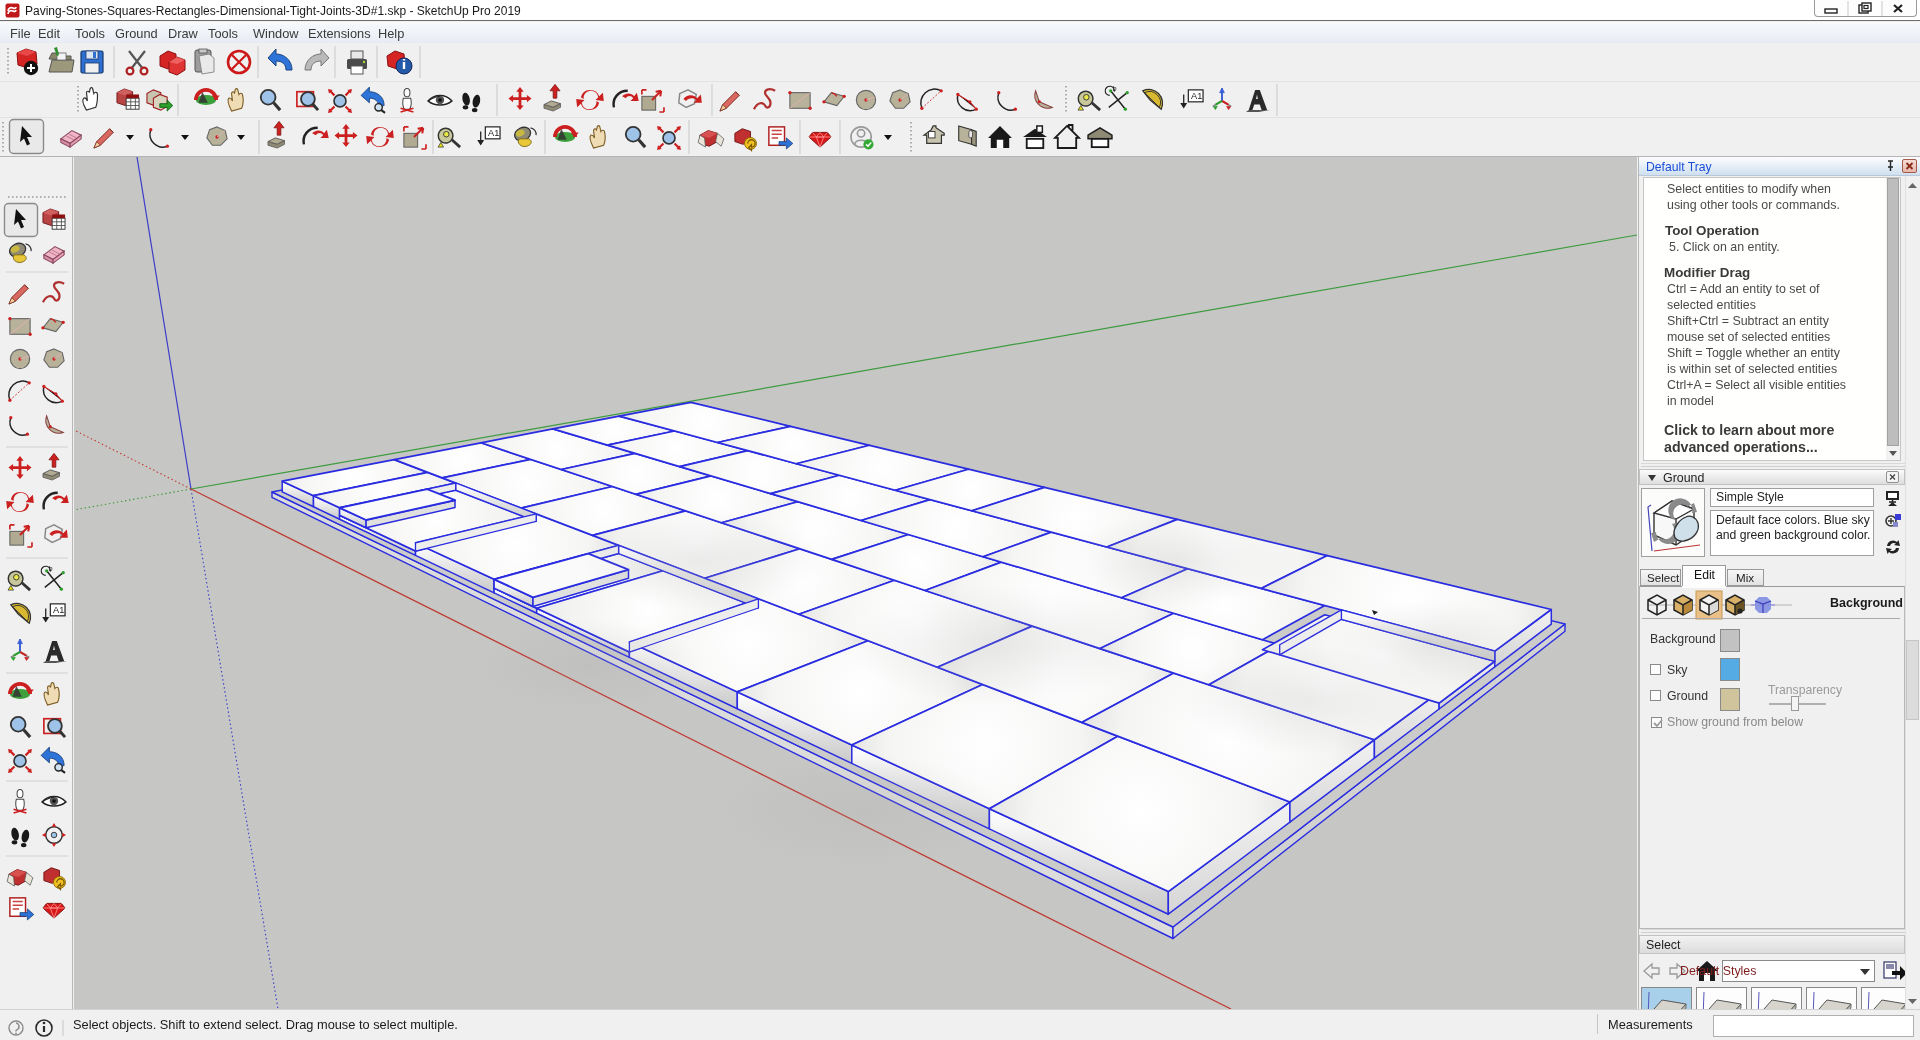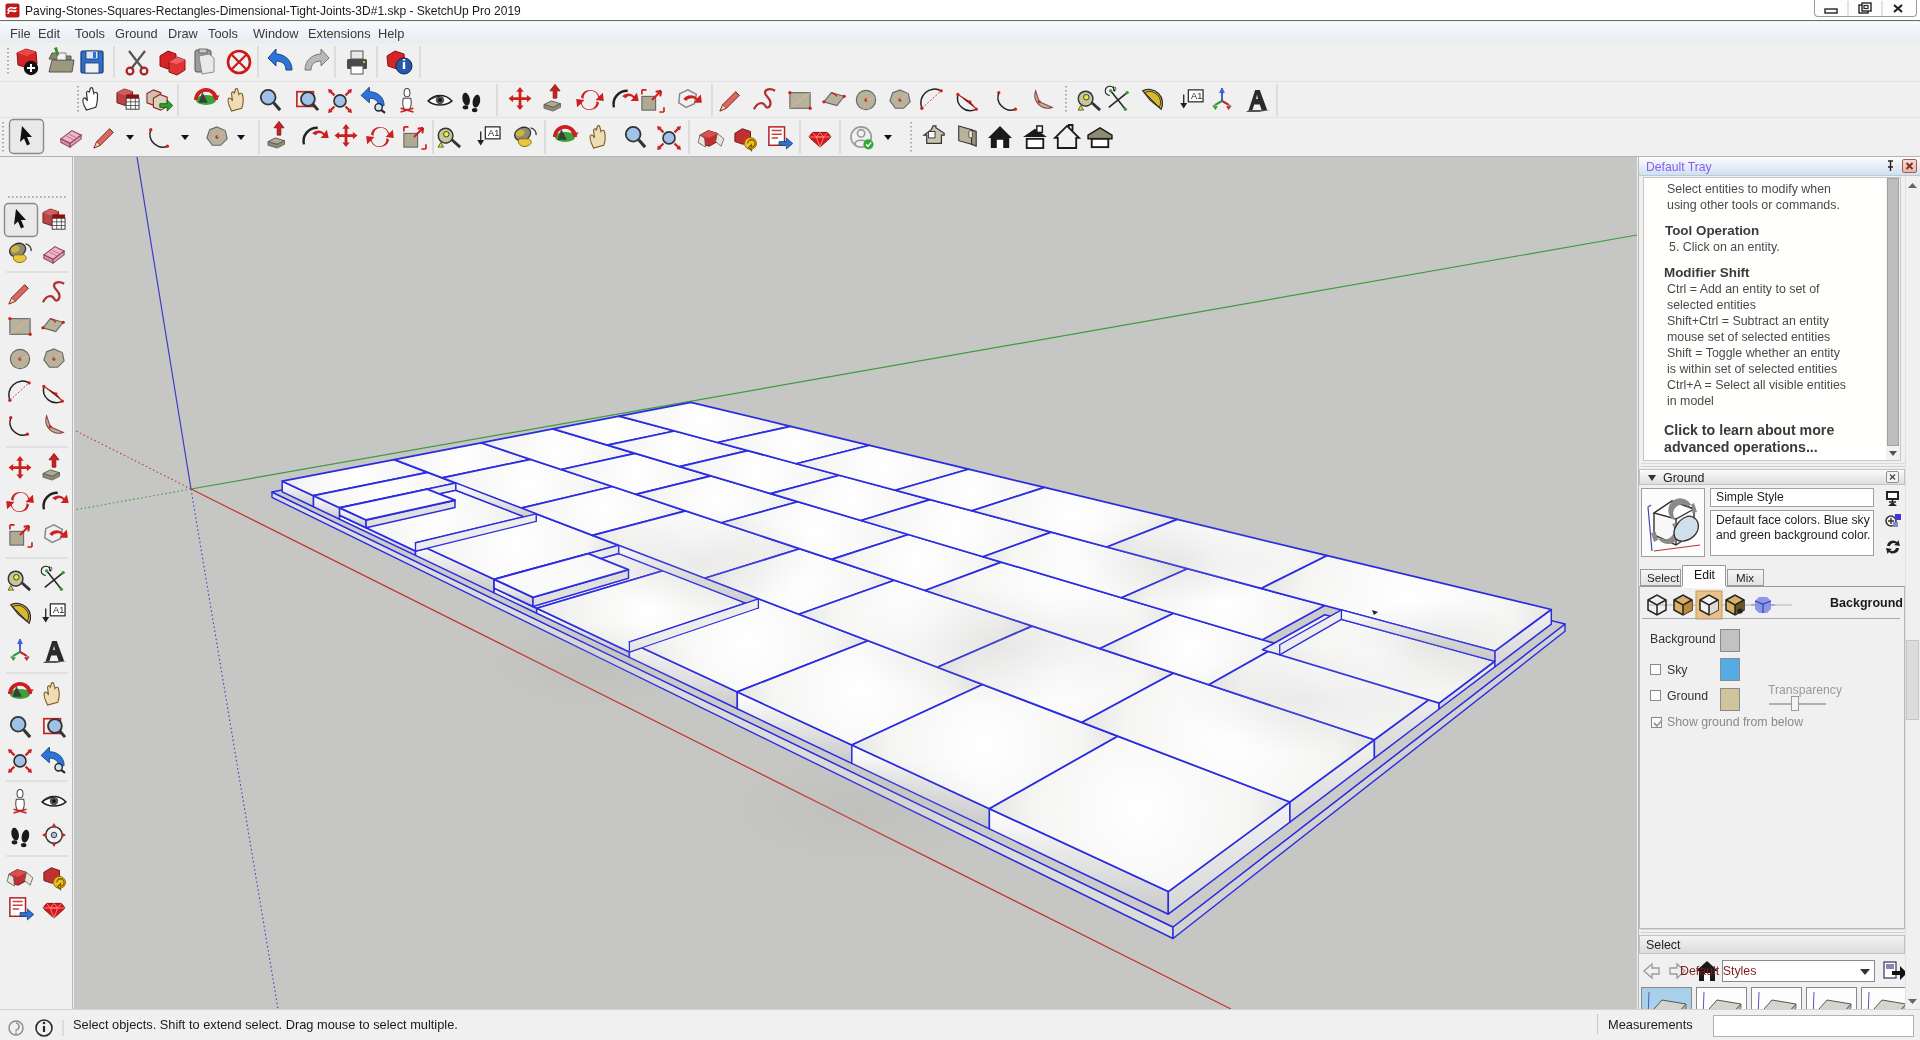--- a/index.html
+++ b/index.html
@@ -986,34 +986,34 @@
       <ellipse cx="860" cy="810" rx="140" ry="55" fill="url(#sh3)"></ellipse>
       <ellipse cx="1430" cy="645" rx="100" ry="45" fill="url(#sh4)"></ellipse>
       <ellipse cx="590" cy="665" rx="110" ry="45" fill="url(#sh5)"></ellipse>
       <ellipse cx="1180" cy="560" rx="120" ry="45" fill="url(#sh6)"></ellipse>
       <path d="M1372,610 l6,2 -4,3 z" fill="#222"></path>
     </g>
   </svg>
 
 <div style="position:absolute;left:1638px;top:157px;width:282px;height:852px;background:#f0f0f0;border-left:1px solid #b8b8b8"></div>
 <div style="position:absolute;left:1639px;top:157px;width:281px;height:19px;background:linear-gradient(#fdfdfe,#cfe0f0);border-bottom:1px solid #b9c9da"></div>
-<div style="position:absolute;left:1646px;top:159.5px;font:normal 12.2px 'Liberation Sans',sans-serif;color:#8b5cf6;white-space:nowrap">Default Tray</div>
+<div style="position:absolute;left:1646px;top:159.5px;font:normal 12.2px 'Liberation Sans',sans-serif;color:#1d4ed8;white-space:nowrap">Default Tray</div>
 <svg style="position:absolute;left:1884px;top:159px" width="14" height="14">
     <path d="M4,2 h5 M6.5,2 v6 M4,8 h5 M6.5,8 v4" stroke="#222" stroke-width="1.4" fill="none"></path>
   </svg>
 <div style="position:absolute;left:1902px;top:159px;width:15px;height:14px;background:linear-gradient(#f6dcd6,#e8b6aa);border:1px solid #a85a4a;border-radius:2px"></div>
 <svg style="position:absolute;left:1902px;top:159px" width="15" height="14">
     <path d="M4.5,4 l6,6 M10.5,4 l-6,6" stroke="#8a2a1a" stroke-width="1.8"></path>
   </svg>
 <div style="position:absolute;left:1643px;top:177px;width:258px;height:284px;background:#fffffe;border:1px solid #c6c6c6"></div>
 <div style="position:absolute;left:1667px;top:182px;font:normal 12.4px 'Liberation Sans',sans-serif;color:#4a4a4a;white-space:nowrap">Select entities to modify when</div>
 <div style="position:absolute;left:1667px;top:198px;font:normal 12.4px 'Liberation Sans',sans-serif;color:#4a4a4a;white-space:nowrap">using other tools or commands.</div>
 <div style="position:absolute;left:1665px;top:223px;font:bold 13.4px 'Liberation Sans',sans-serif;color:#3a3a3a;white-space:nowrap">Tool Operation</div>
 <div style="position:absolute;left:1669px;top:240px;font:normal 12.4px 'Liberation Sans',sans-serif;color:#4a4a4a;white-space:nowrap">5. Click on an entity.</div>
-<div style="position:absolute;left:1664px;top:265px;font:bold 13.4px 'Liberation Sans',sans-serif;color:#3a3a3a;white-space:nowrap">Modifier Shift</div>
+<div style="position:absolute;left:1664px;top:265px;font:bold 13.4px 'Liberation Sans',sans-serif;color:#3a3a3a;white-space:nowrap">Modifier Drag</div>
 <div style="position:absolute;left:1667px;top:282px;font:normal 12.4px 'Liberation Sans',sans-serif;color:#4a4a4a;white-space:nowrap">Ctrl = Add an entity to set of</div>
 <div style="position:absolute;left:1667px;top:298px;font:normal 12.4px 'Liberation Sans',sans-serif;color:#4a4a4a;white-space:nowrap">selected entities</div>
 <div style="position:absolute;left:1667px;top:314px;font:normal 12.4px 'Liberation Sans',sans-serif;color:#4a4a4a;white-space:nowrap">Shift+Ctrl = Subtract an entity</div>
 <div style="position:absolute;left:1667px;top:330px;font:normal 12.4px 'Liberation Sans',sans-serif;color:#4a4a4a;white-space:nowrap">mouse set of selected entities</div>
 <div style="position:absolute;left:1667px;top:346px;font:normal 12.4px 'Liberation Sans',sans-serif;color:#4a4a4a;white-space:nowrap">Shift = Toggle whether an entity</div>
 <div style="position:absolute;left:1667px;top:362px;font:normal 12.4px 'Liberation Sans',sans-serif;color:#4a4a4a;white-space:nowrap">is within set of selected entities</div>
 <div style="position:absolute;left:1667px;top:378px;font:normal 12.4px 'Liberation Sans',sans-serif;color:#4a4a4a;white-space:nowrap">Ctrl+A = Select all visible entities</div>
 <div style="position:absolute;left:1667px;top:394px;font:normal 12.4px 'Liberation Sans',sans-serif;color:#4a4a4a;white-space:nowrap">in model</div>
 <div style="position:absolute;left:1664px;top:422px;font:bold 14.2px 'Liberation Sans',sans-serif;color:#3a3a3a;white-space:nowrap">Click to learn about more</div>
 <div style="position:absolute;left:1664px;top:439px;font:bold 14.2px 'Liberation Sans',sans-serif;color:#3a3a3a;white-space:nowrap">advanced operations...</div>

